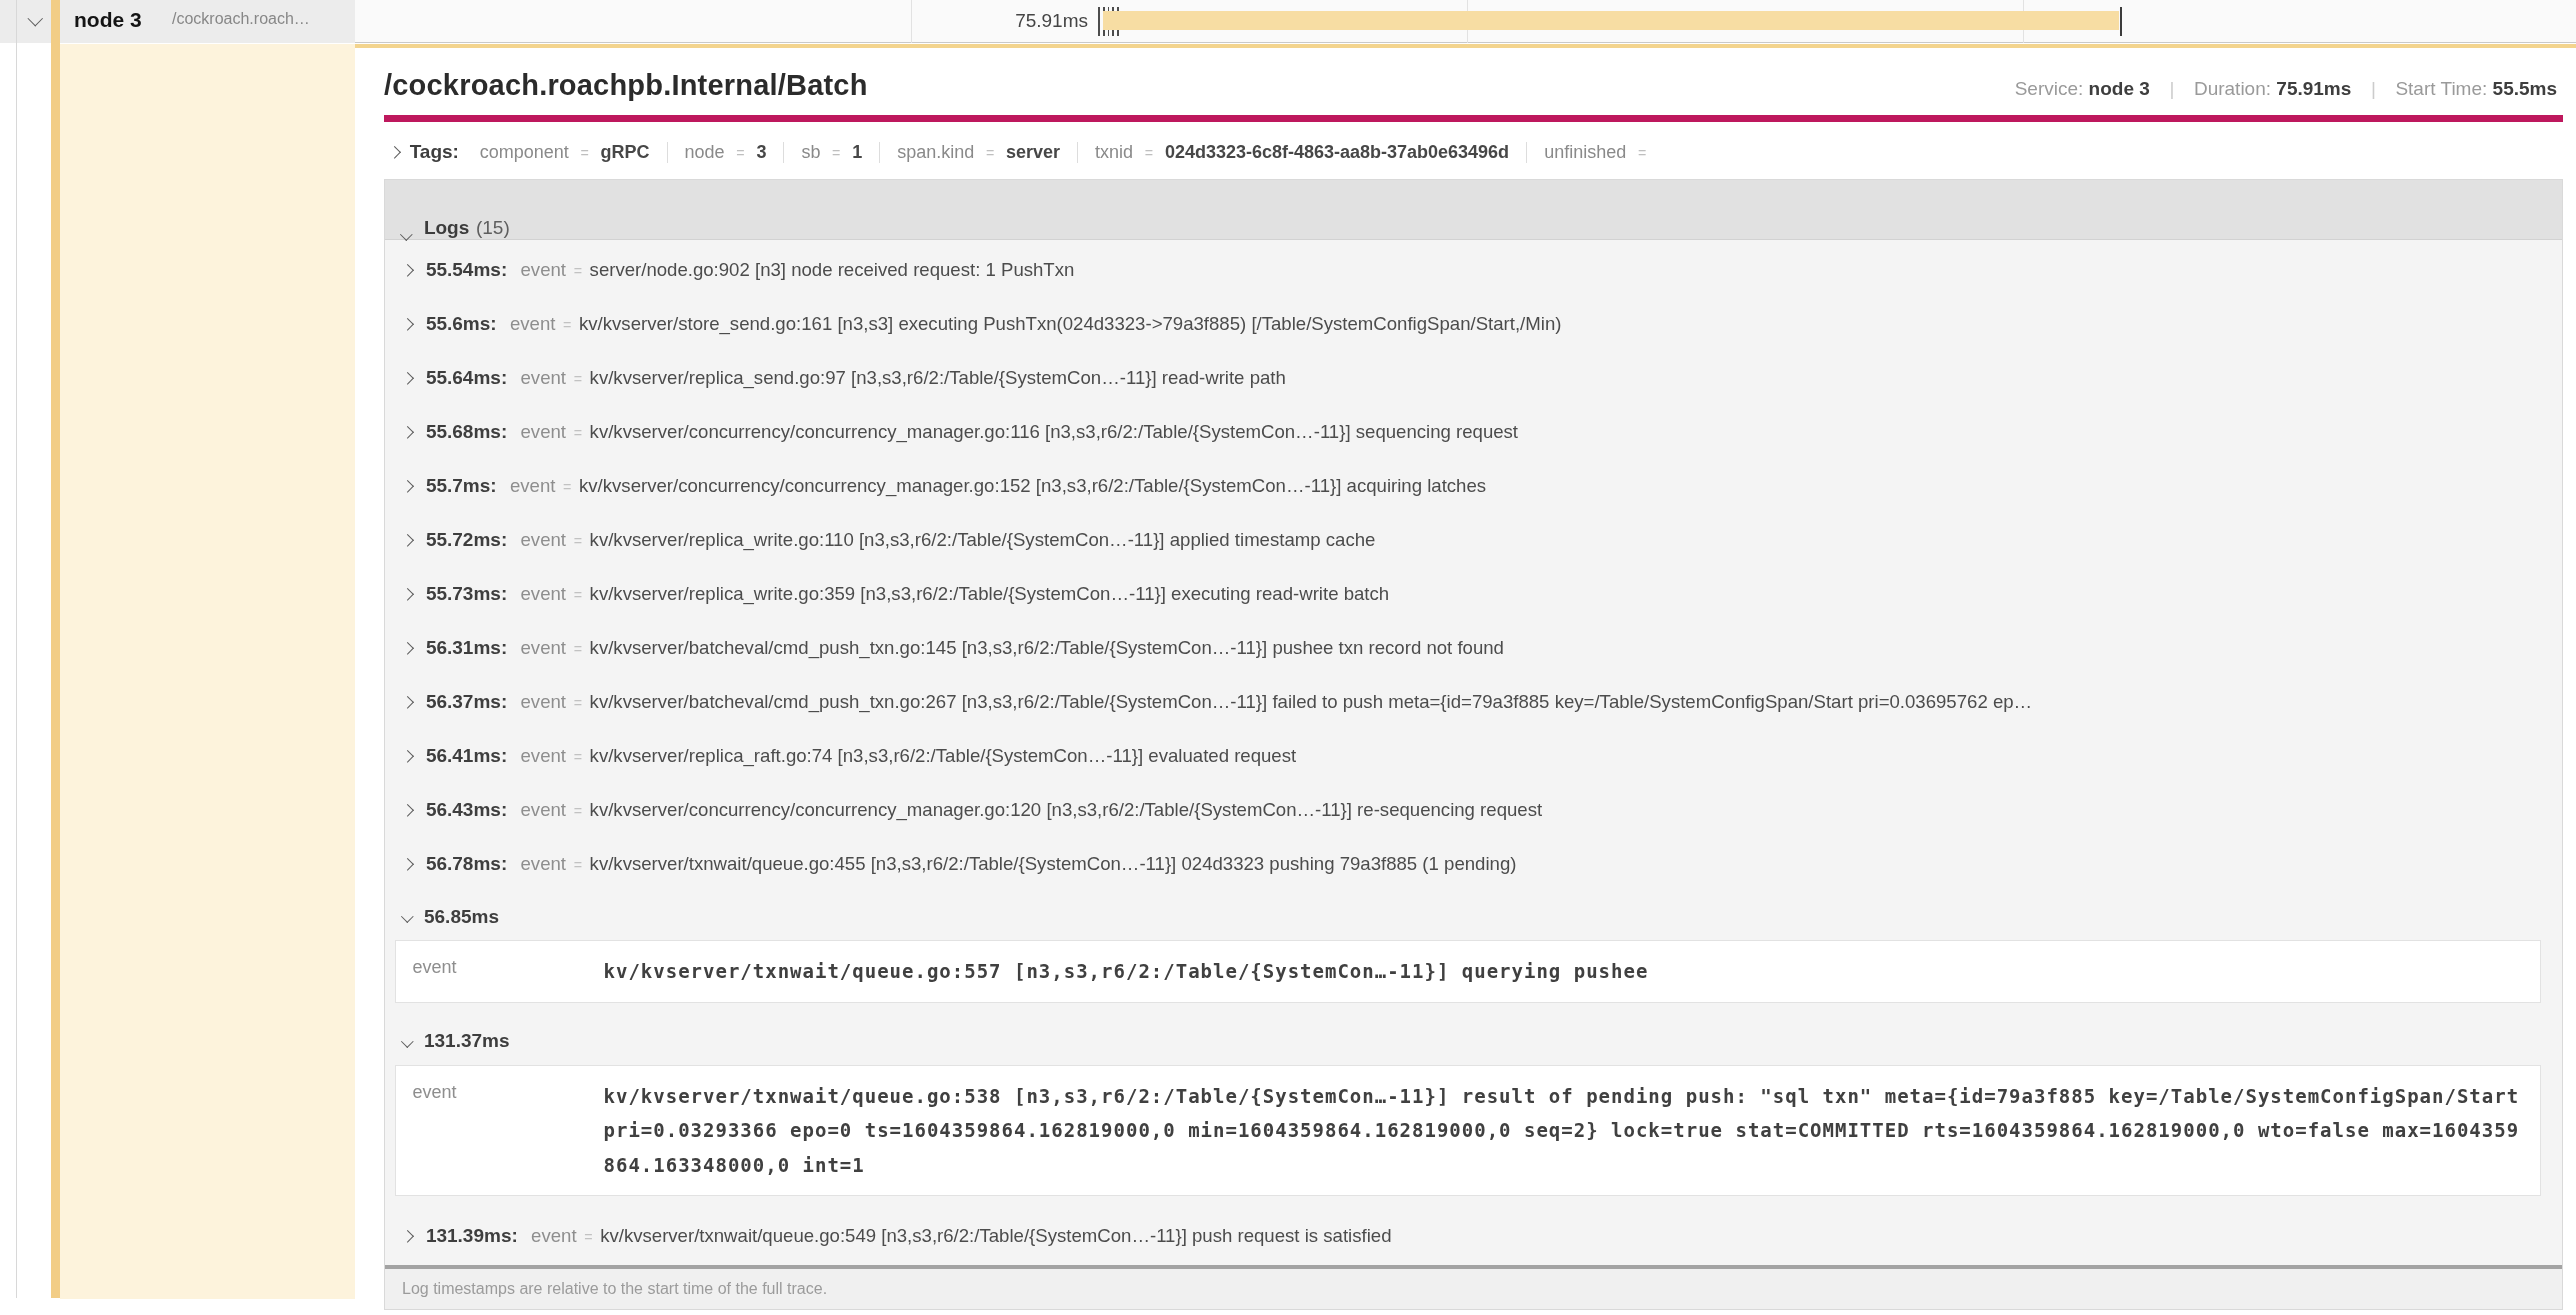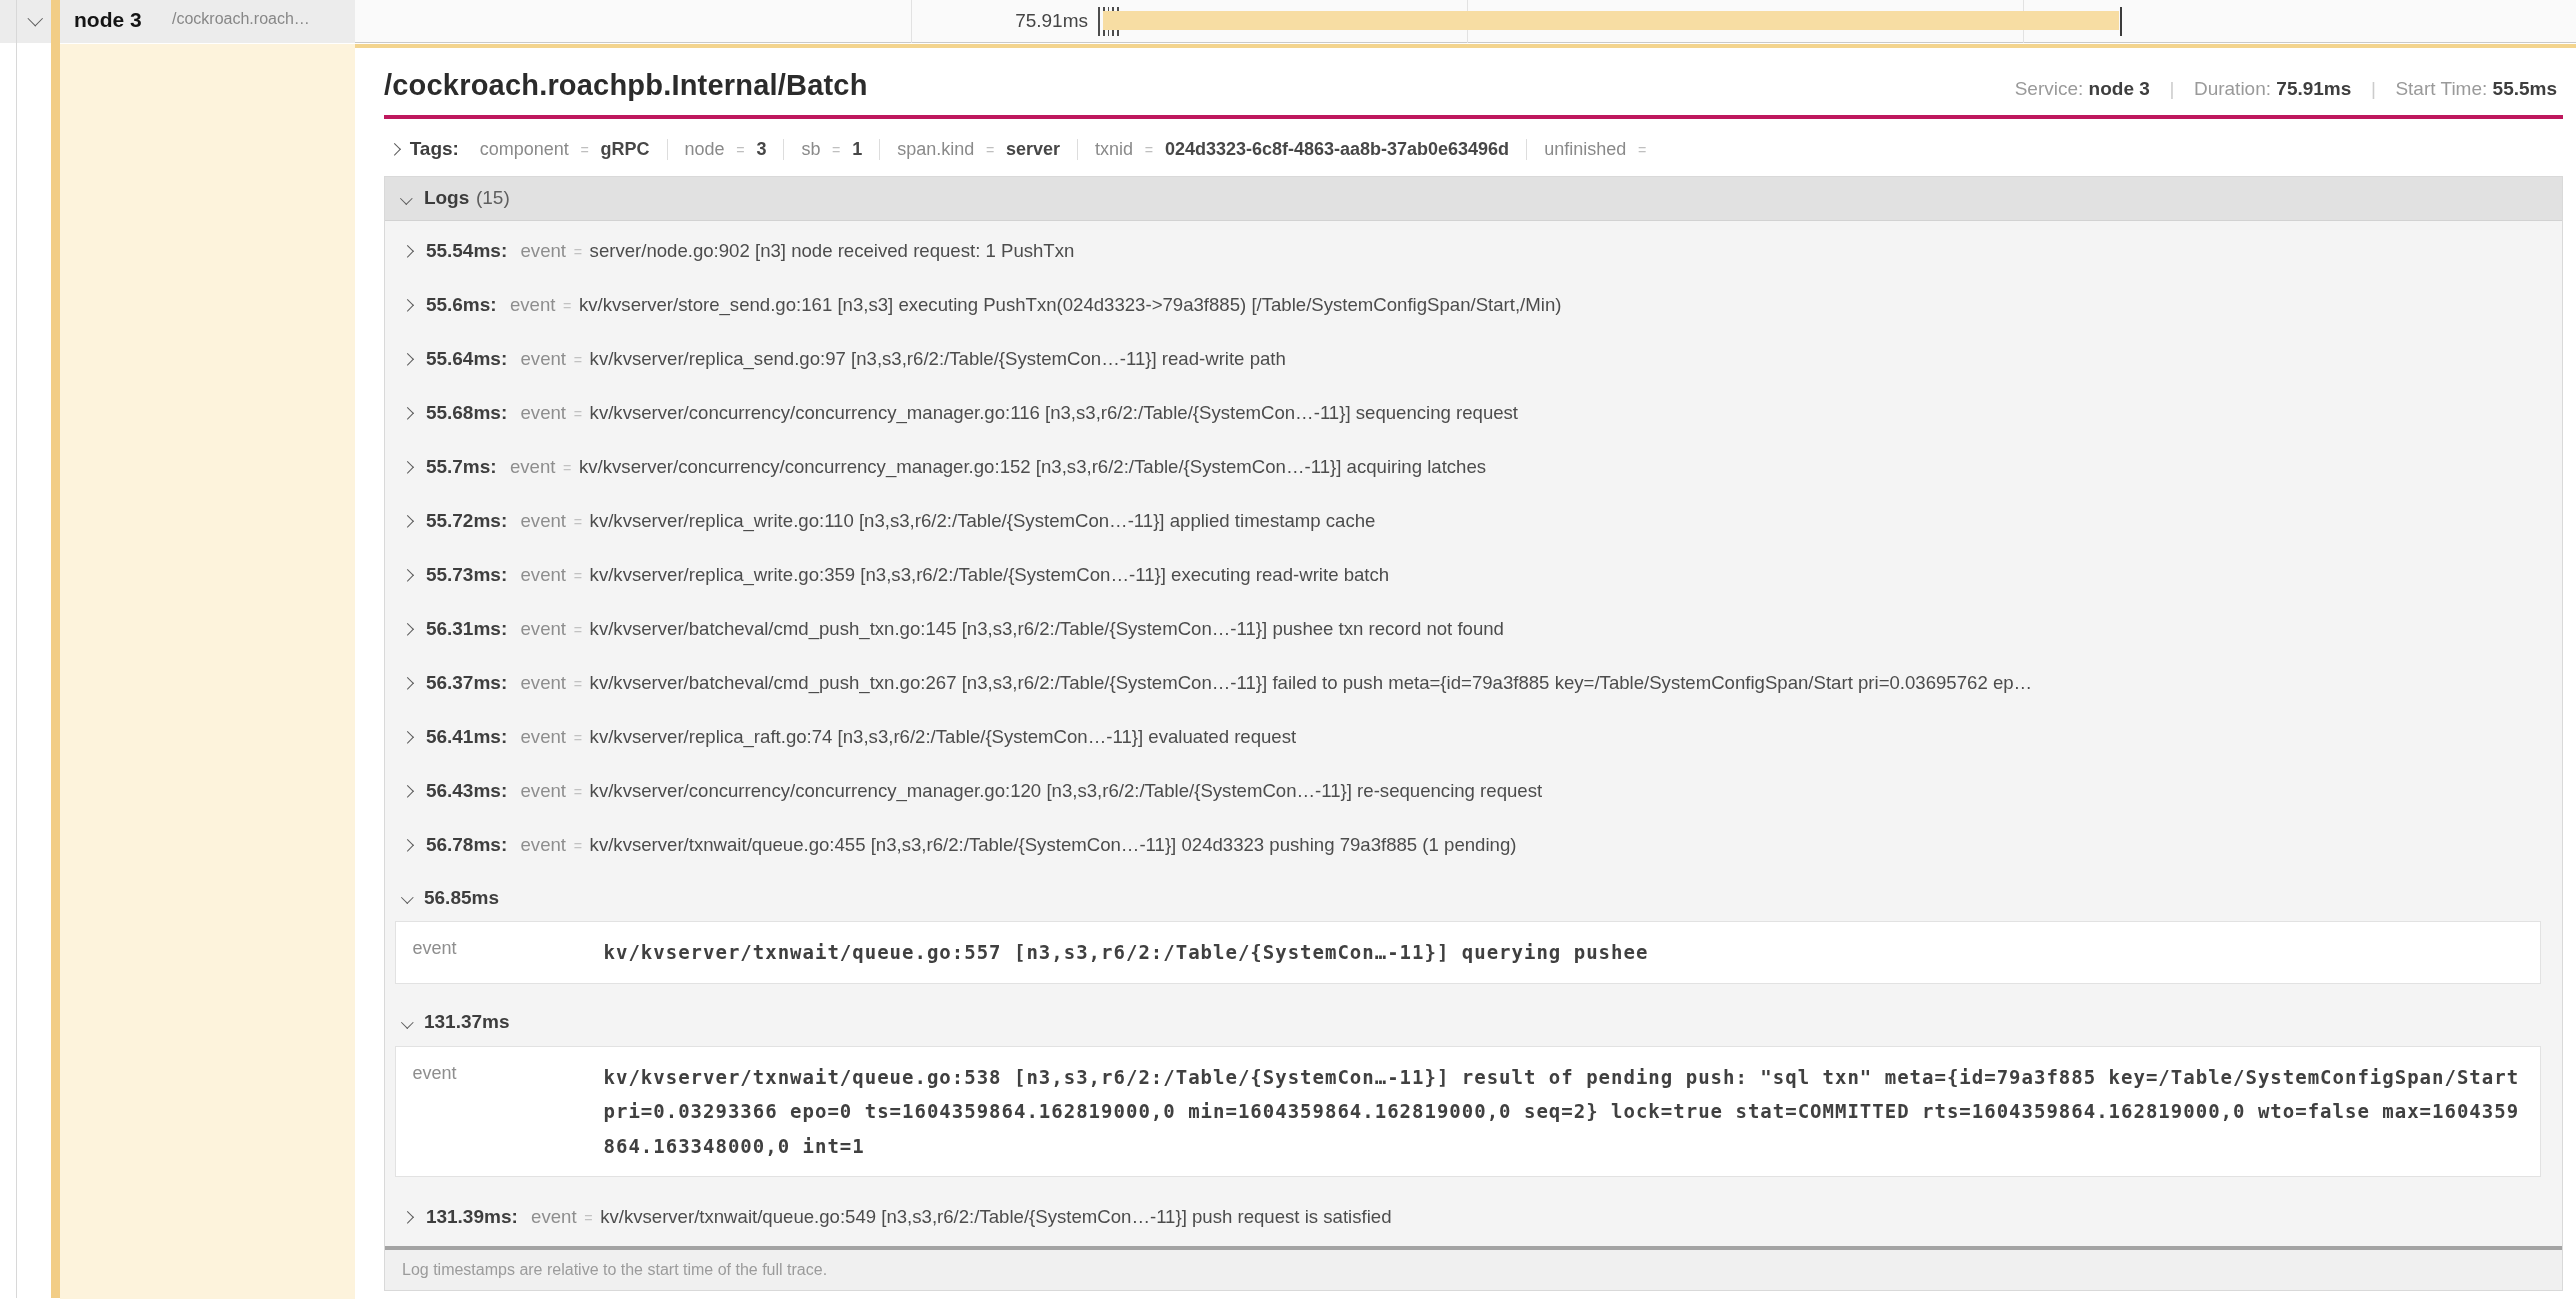--- a/index.html
+++ b/index.html
@@ -35,37 +35,37 @@
   .tick-cluster { position:absolute; left:1098px; top:6.7px; width:22px; height:29.6px;
     background:repeating-linear-gradient(90deg,#4c4c4c 0 1.9px,transparent 1.9px 4.8px); }
   .span-bar { position:absolute; left:1103px; top:11.4px; width:1016px; height:19px; background:#f7dda3; }
   .end-tick { position:absolute; left:2120px; top:6.7px; width:1.9px; height:29.6px; background:#3c3c3c; }
 
   
   .detail-wrap { position:absolute; left:355px; top:44px; width:2221px; height:1255px;
     background:#fff; border-top:4.8px solid #f3d48e; padding:0 13.3px 0 29px; z-index:3; }
 
   .detail-header { display:flex; justify-content:space-between; align-items:baseline;
-    padding:21px 5.7px 13.3px 0; border-bottom:4px solid #be185d; }
+    padding:21px 5.7px 13.3px 0; border-bottom:7px solid #be185d; }
   .page-title { font-size:29px; font-weight:700; color:#2b2b2b; margin:0; letter-spacing:0.2px; }
   .meta { font-size:19px; color:#9a9a9a; white-space:nowrap; }
   .meta b { color:#3e3e3e; font-weight:700; }
   .meta .sep { color:#ccc; margin:0 14.3px; font-weight:400; }
 
   .tags-row { display:flex; align-items:center; margin:19px 0 15.3px; font-size:18px; }
   .tags-chev { margin:0 11.4px 0 5.7px; }
   .tags-label { font-weight:700; color:#3e3e3e; font-size:19px; margin-right:3.8px; }
   .tag { padding:0 17px; white-space:nowrap; }
   .tag + .tag { border-left:1px solid #ddd; }
   .tag-key { color:#8a8a8a; }
   .tag-eq { color:#bfbfbf; font-size:14.3px; margin:0 6.7px; }
   .tag-val { color:#474747;font-weight:bold; }
 
   .logs-block { border:1px solid #d9d9d9; background:#f4f4f4; }
-  .logs-header { height:44px; background:#e1e1e1; display:flex; align-items:center;
+  .logs-header { height:60px; background:#e1e1e1; display:flex; align-items:flex-end;
     padding-left:17px; font-size:19px; border-bottom:1px solid #d2d2d2; }
   .logs-title { font-weight:700; color:#3c3c3c; margin:0 6.7px 0 13.3px; }
   .logs-count { color:#5e5e5e; }
 
   .log-entries { padding:3.8px 0 0; }
   .log-row { display:flex; align-items:baseline; padding:16px 17px 16px 18px;
     font-size:18.6px; white-space:nowrap; overflow:hidden; }
   .log-row .chev { flex:none; margin-right:14.3px; position:relative; top:-1.9px; }
   .log-time { font-weight:700; color:#3e3e3e; margin-right:13.3px; font-size:19px; }
   .log-key { color:#8e8e8e; }

